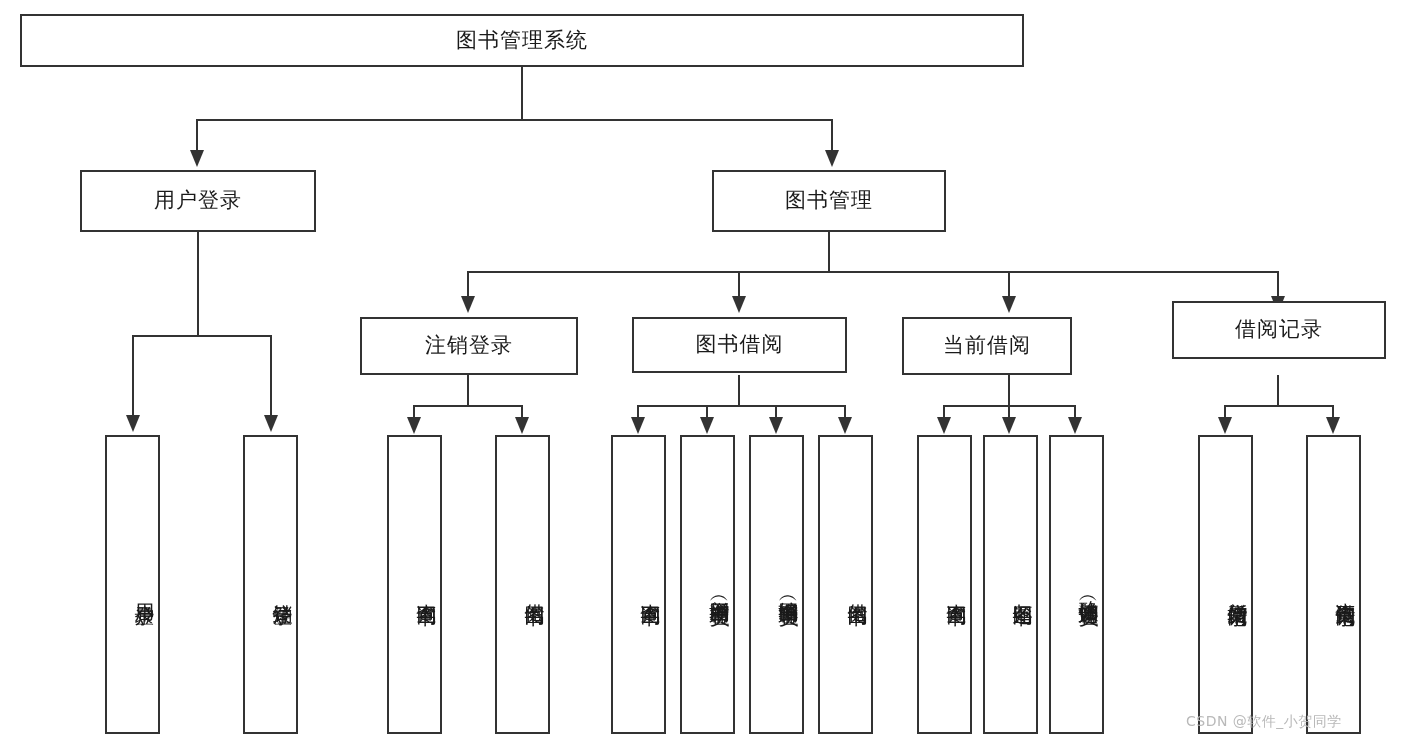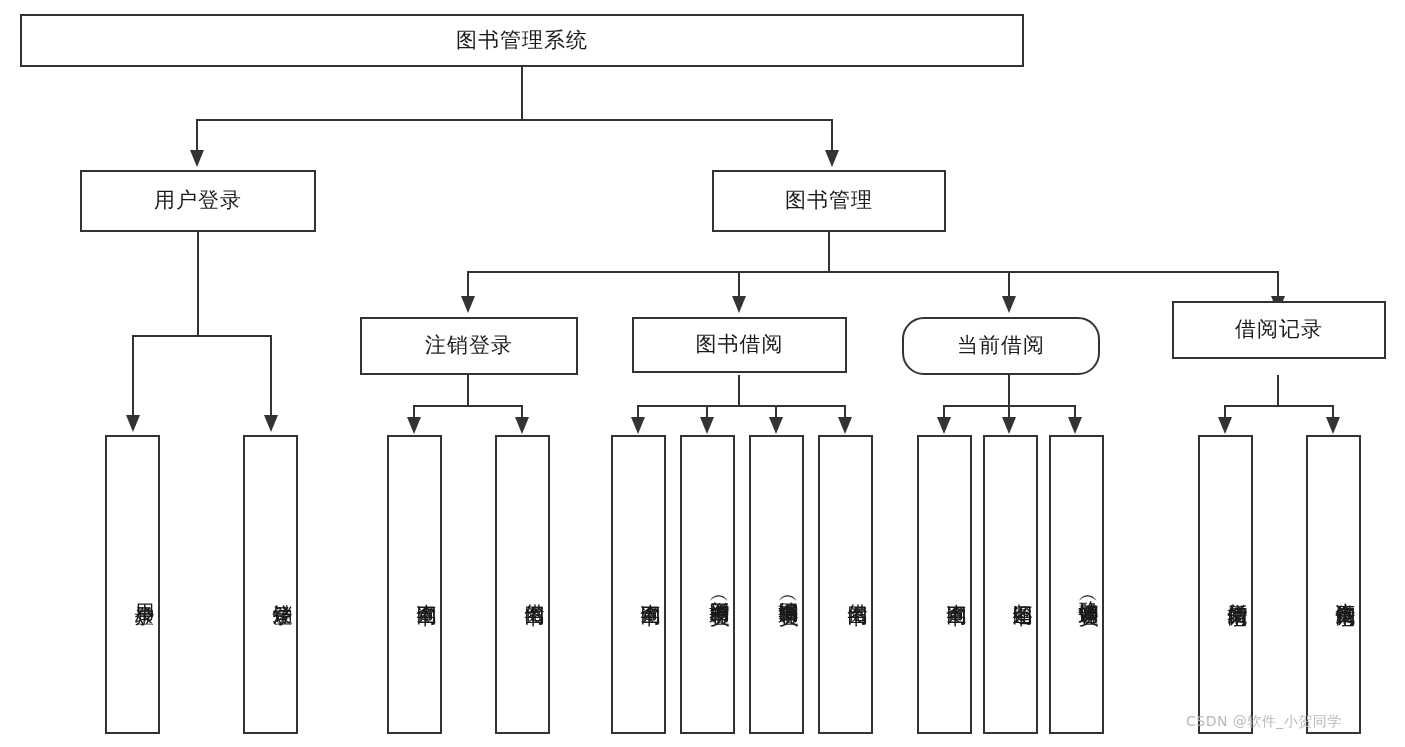--- a/index.html
+++ b/index.html
@@ -134,21 +134,21 @@
 
   <div class="vline" style="left:1277px; top:271px; height:26px;"></div>
   <div class="arrow" style="left:1271px; top:296px;"></div>
 
   <div class="node horiz" style="left:360px; top:317px; width:218px; height:58px;">
     <span>注销登录</span>
   </div>
   <div class="node horiz" style="left:632px; top:317px; width:215px; height:56px;">
     <span>图书借阅</span>
   </div>
-  <div class="node horiz" style="left:902px; top:317px; width:198px; height:58px;border-radius:22px;">
+  <div class="node horiz" style="left:902px; top:317px; width:170px; height:58px;">
     <span>当前借阅</span>
   </div>
   <div class="node horiz" style="left:1172px; top:301px; width:214px; height:58px;">
     <span>借阅记录</span>
   </div>
 
   <div class="vline" style="left:467px; top:375px; height:30px;"></div>
   <div class="hline" style="left:414px; top:405px; width:108px;"></div>
   <div class="vline" style="left:413px; top:405px; height:13px;"></div>
   <div class="arrow" style="left:407px; top:417px;"></div>

